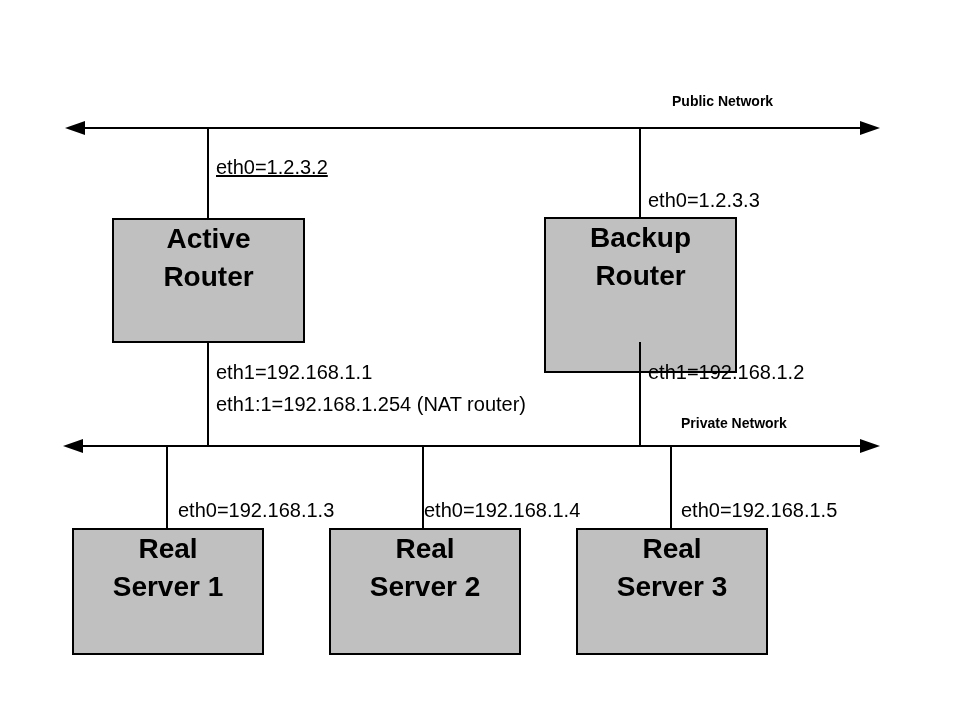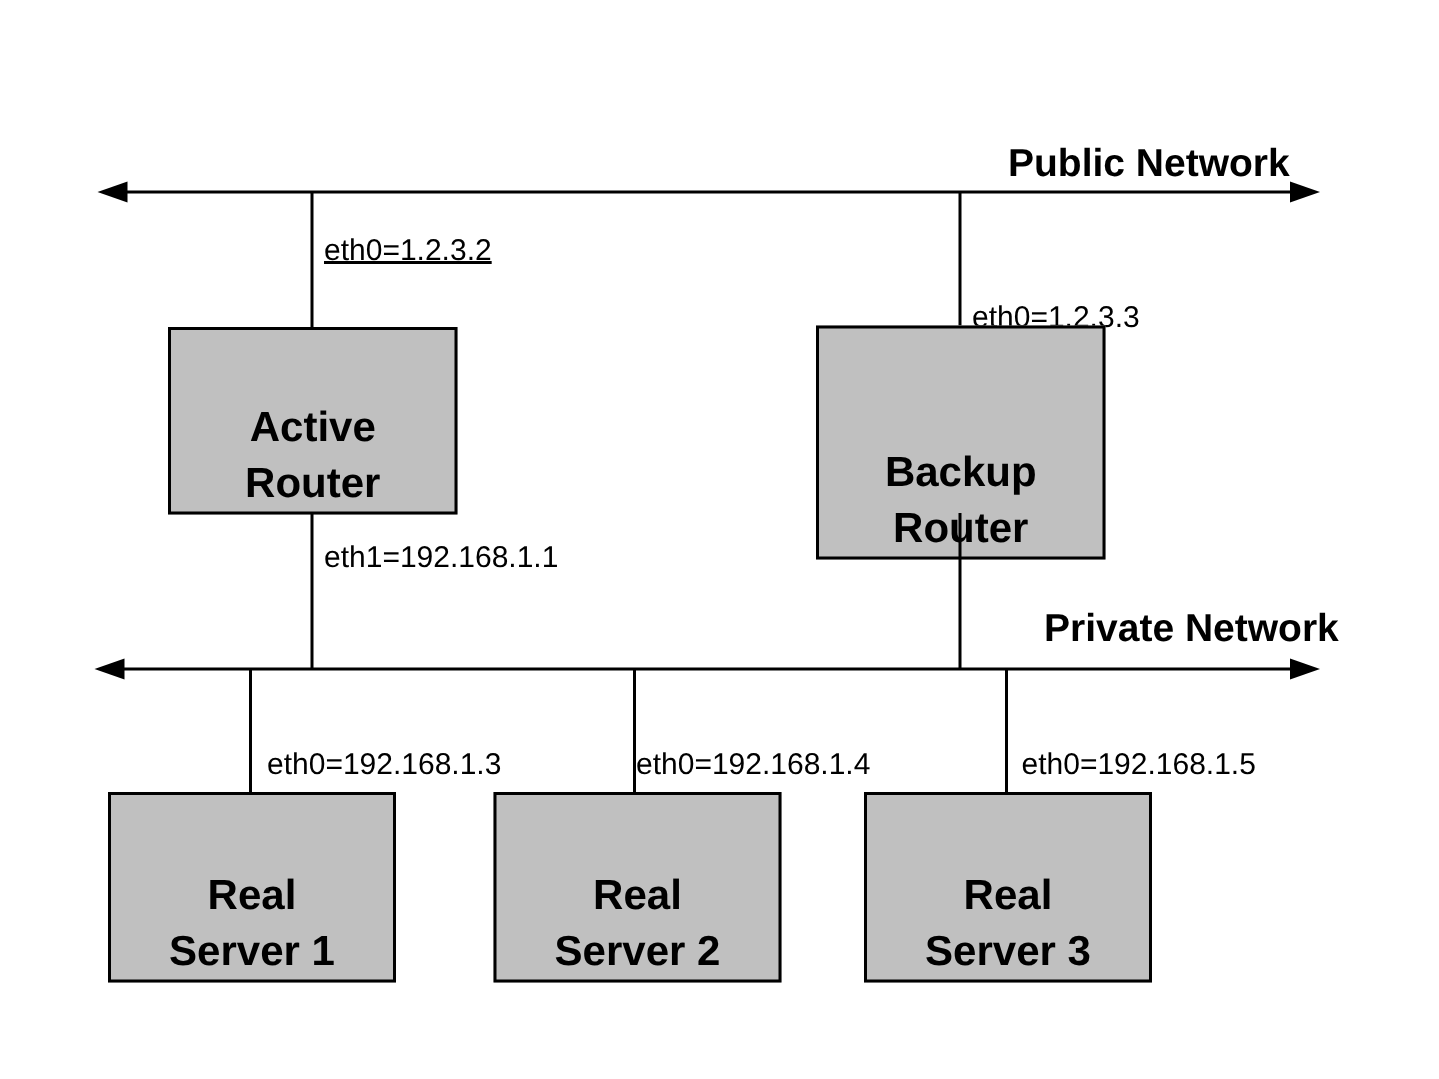--- a/index.html
+++ b/index.html
@@ -30,37 +30,37 @@
     width: 0;
     height: 0;
     border-top: 7px solid transparent;
     border-bottom: 7px solid transparent;
   }
   .arrowhead.left  { border-right: 20px solid #000000; }
   .arrowhead.right { border-left: 20px solid #000000; }
   .net-label {
     position: absolute;
     font-weight: bold;
-    font-size: 26px;
+    font-size: 14px;
     color: #000000;
     white-space: nowrap;
   }
   .iface-label {
     position: absolute;
     font-size: 20px;
     color: #000000;
     white-space: nowrap;
   }
   .node {
     position: absolute;
     box-sizing: border-box;
     background: #c0c0c0;
     border: 2px solid #000000;
     display: flex;
-    align-items: flex-end;
+    align-items: flex-start;
     justify-content: center;
     text-align: center;
     font-weight: bold;
     font-size: 28px;
     line-height: 1.34;
     color: #000000;
     white-space: pre-line;
   }
 </style>
 </head>
@@ -70,37 +70,39 @@
 
   <div class="net-label" style="left:672px; top:93px;">Public Network</div>
   <div class="hline" style="left:75px; top:127px; width:795px;"></div>
   <div class="arrowhead left" style="left:65px; top:121px;"></div>
   <div class="arrowhead right" style="left:860px; top:121px;"></div>
 
   <div class="vline" style="left:207px; top:128px; height:90px;"></div>
   <div class="vline" style="left:639px; top:128px; height:89px;"></div>
 
   <div class="iface-label" style="left:216px; top:156px;text-decoration:underline;">eth0=1.2.3.2</div>
-  <div class="iface-label" style="left:648px; top:189px;margin-top:12px;">eth0=1.2.3.3</div>
+  <div class="iface-label" style="left:648px; top:189px;">eth0=1.2.3.3</div>
 
   <div class="node" style="left:112px; top:218px; width:193px; height:125px;">
     <span>Active
 Router</span>
   </div>
   <div class="node" style="left:544px; top:217px; width:193px; height:156px;">
     <span>Backup
 Router</span>
   </div>
 
   <div class="vline" style="left:207px; top:342px; height:104px;"></div>
   <div class="vline" style="left:639px; top:342px; height:104px;"></div>
 
   <div class="iface-label" style="left:216px; top:361px;">eth1=192.168.1.1</div>
+  <div class="iface-label" style="left:216px; top:393px;">eth1:1=192.168.1.254 (NAT router)</div>
+  <div class="iface-label" style="left:648px; top:361px;">eth1=192.168.1.2</div>
 
-  <div class="net-label" style="left:681px; top:403px;margin-left:15px;">Private Network</div>
+  <div class="net-label" style="left:681px; top:415px;">Private Network</div>
   <div class="hline" style="left:75px; top:445px; width:795px;"></div>
   <div class="arrowhead left" style="left:63px; top:439px;"></div>
   <div class="arrowhead right" style="left:860px; top:439px;"></div>
 
   <div class="vline" style="left:166px; top:446px; height:82px;"></div>
   <div class="vline" style="left:422px; top:446px; height:82px;"></div>
   <div class="vline" style="left:670px; top:446px; height:82px;"></div>
 
   <div class="iface-label" style="left:178px; top:499px;">eth0=192.168.1.3</div>
   <div class="iface-label" style="left:424px; top:499px;">eth0=192.168.1.4</div>

